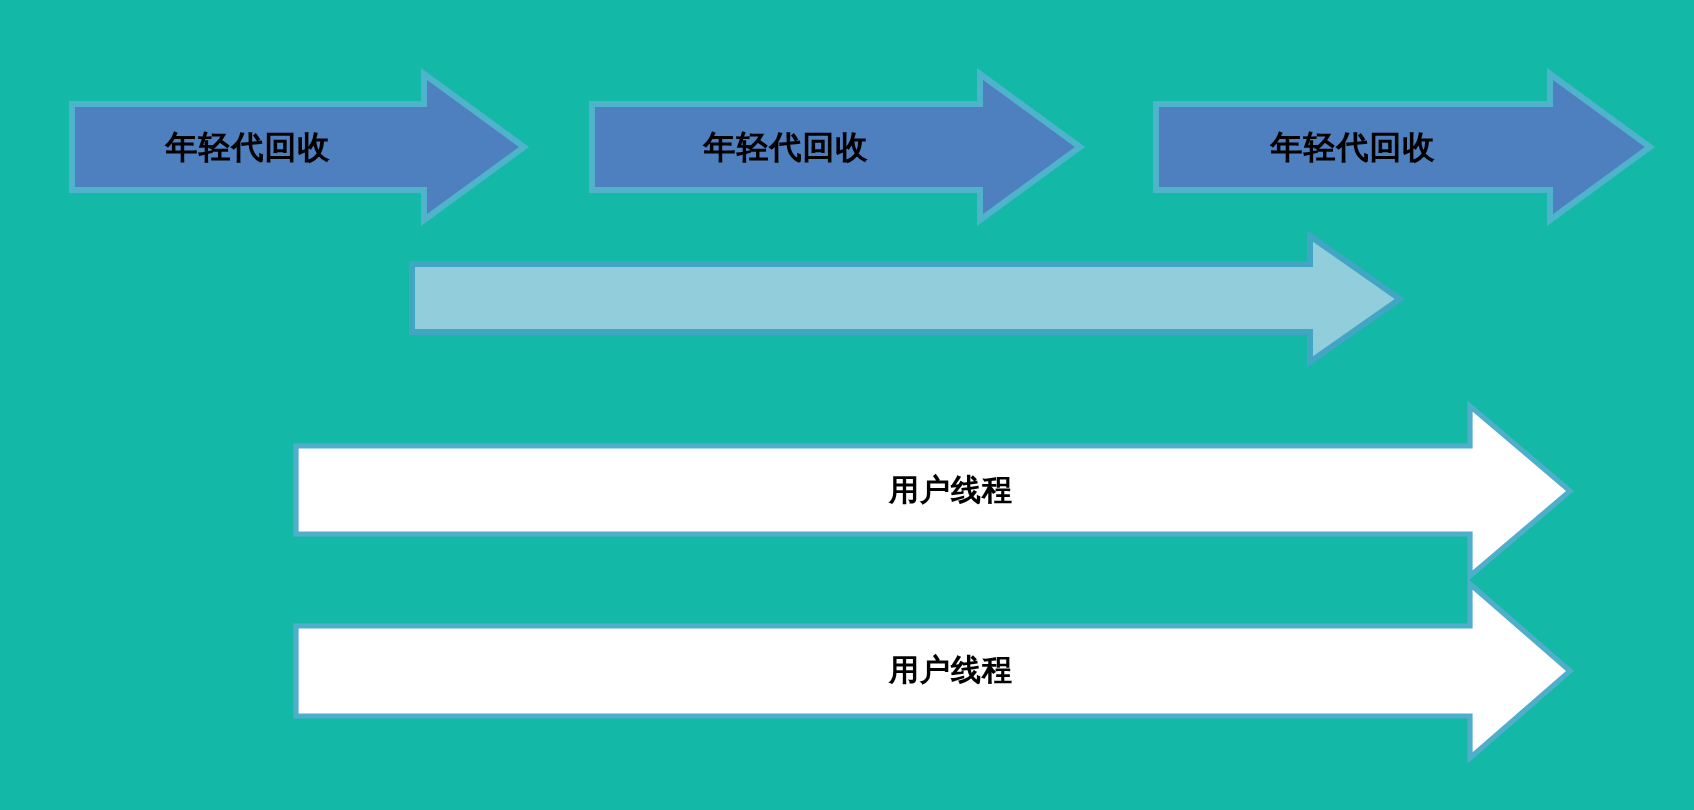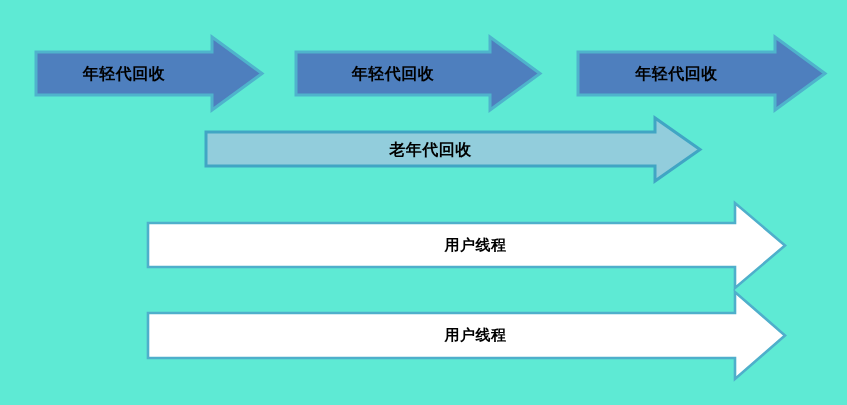--- a/index.html
+++ b/index.html
@@ -7,21 +7,21 @@
     padding: 0;
     background: #ffffff;
   }
   body {
     font-family: "DejaVu Sans", "Liberation Sans", sans-serif;
   }
   #canvas {
     position: relative;
     width: 847px;
     height: 405px;
-    background: #5eead4;
+    background: #14b8a6;
     overflow: hidden;
   }
   #canvas svg.diagram {
     position: absolute;
     left: 0;
     top: 0;
     width: 847px;
     height: 405px;
     display: block;
   }
@@ -72,19 +72,18 @@
 
     <g>
       <polygon points="148,313 735,313 735,292 785,335.5 735,379 735,358 148,358" fill="#ffffff" stroke="#4FAFCB" stroke-width="2.6" stroke-linejoin="miter"></polygon>
     </g>
   </svg>
 
   <div class="arrow-label lbl-young" style="left:36px; top:66px; width:176px;">年轻代回收</div>
   <div class="arrow-label lbl-young" style="left:296px; top:66px; width:194px;">年轻代回收</div>
   <div class="arrow-label lbl-young" style="left:578px; top:66px; width:197px;">年轻代回收</div>
 
-  <div class="arrow-label lbl-old" style="left:206px; top:142px; width:449px;">老年代回收</div>
 
   <div class="arrow-label lbl-thread" style="left:148px; top:238px; width:587px;">用户线程</div>
 
   <div class="arrow-label lbl-thread" style="left:148px; top:328px; width:587px;">用户线程</div>
 
 </div>
 
 </body></html>

